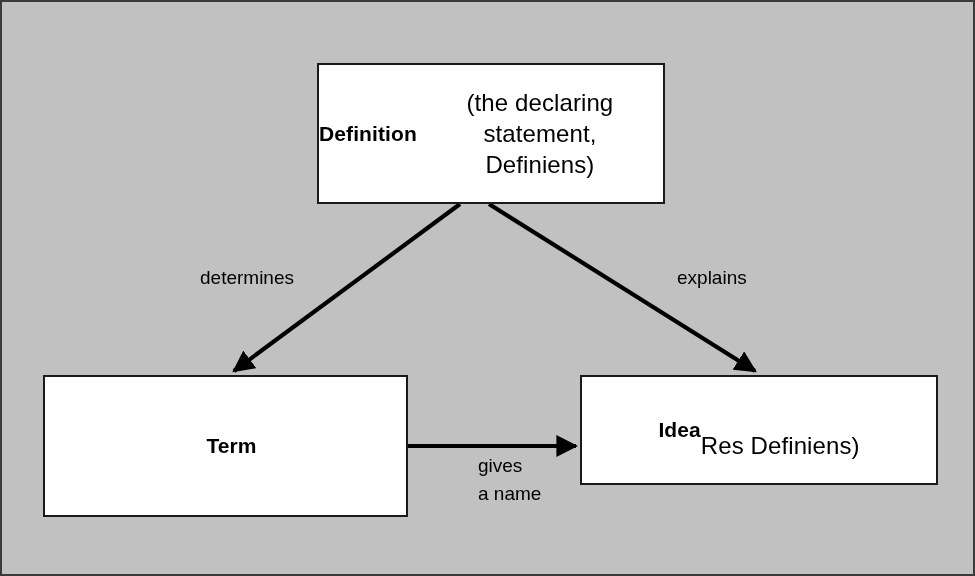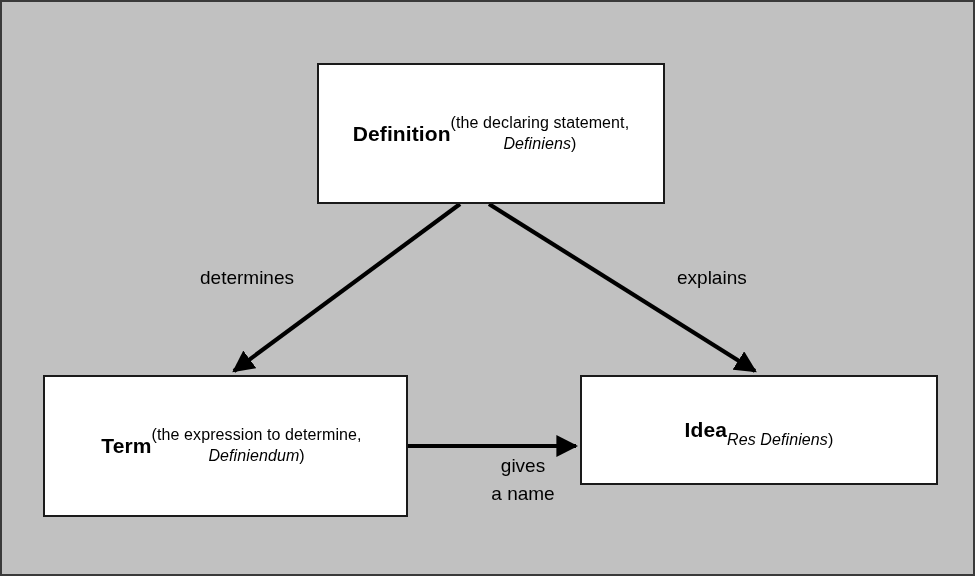--- a/index.html
+++ b/index.html
@@ -46,26 +46,25 @@
     line-height: 1.30;
   }
 
   .node-title {
     font-weight: bold;
     font-size: 21px;
     letter-spacing: 0.1px;
   }
 
   .node-desc {
-    font-size: 16px;
+    font-size: 24px;
     letter-spacing: 0.1px;
   }
 
   .node-latin {
-    font-style: italic;
   }
 
   #node-definition {
     left: 315px;
     top: 61px;
     width: 348px;
     height: 141px;
   }
 
   #node-term {
@@ -81,21 +80,21 @@
     top: 373px;
     width: 358px;
     height: 110px;
   }
 
   .edge-label {
     position: absolute;
     font-size: 19px;
     color: #000000;
     white-space: pre-line;
-    text-align: center;
+    text-align: left;
     line-height: 1.45;
   }
 
   #label-determines {
     left: 198px;
     top: 262px;
   }
 
   #label-explains {
     left: 675px;
@@ -130,24 +129,20 @@
   <div class="node-box" id="node-definition">
     <div class="node-title">Definition</div>
     <div class="node-desc">
       <span>(the declaring statement,</span><br>
       <span class="node-latin">Definiens</span><span>)</span>
     </div>
   </div>
 
   <div class="node-box" id="node-term">
     <div class="node-title">Term</div>
-    <div class="node-desc">
-      <span>(the expression to determine,</span><br>
-      <span class="node-latin">Definiendum</span><span>)</span>
-    </div>
   </div>
 
   <div class="node-box" id="node-idea">
     <div class="node-title">Idea</div>
     <div class="node-desc">
       <br>
       <span class="node-latin">Res Definiens</span><span>)</span>
     </div>
   </div>
 

